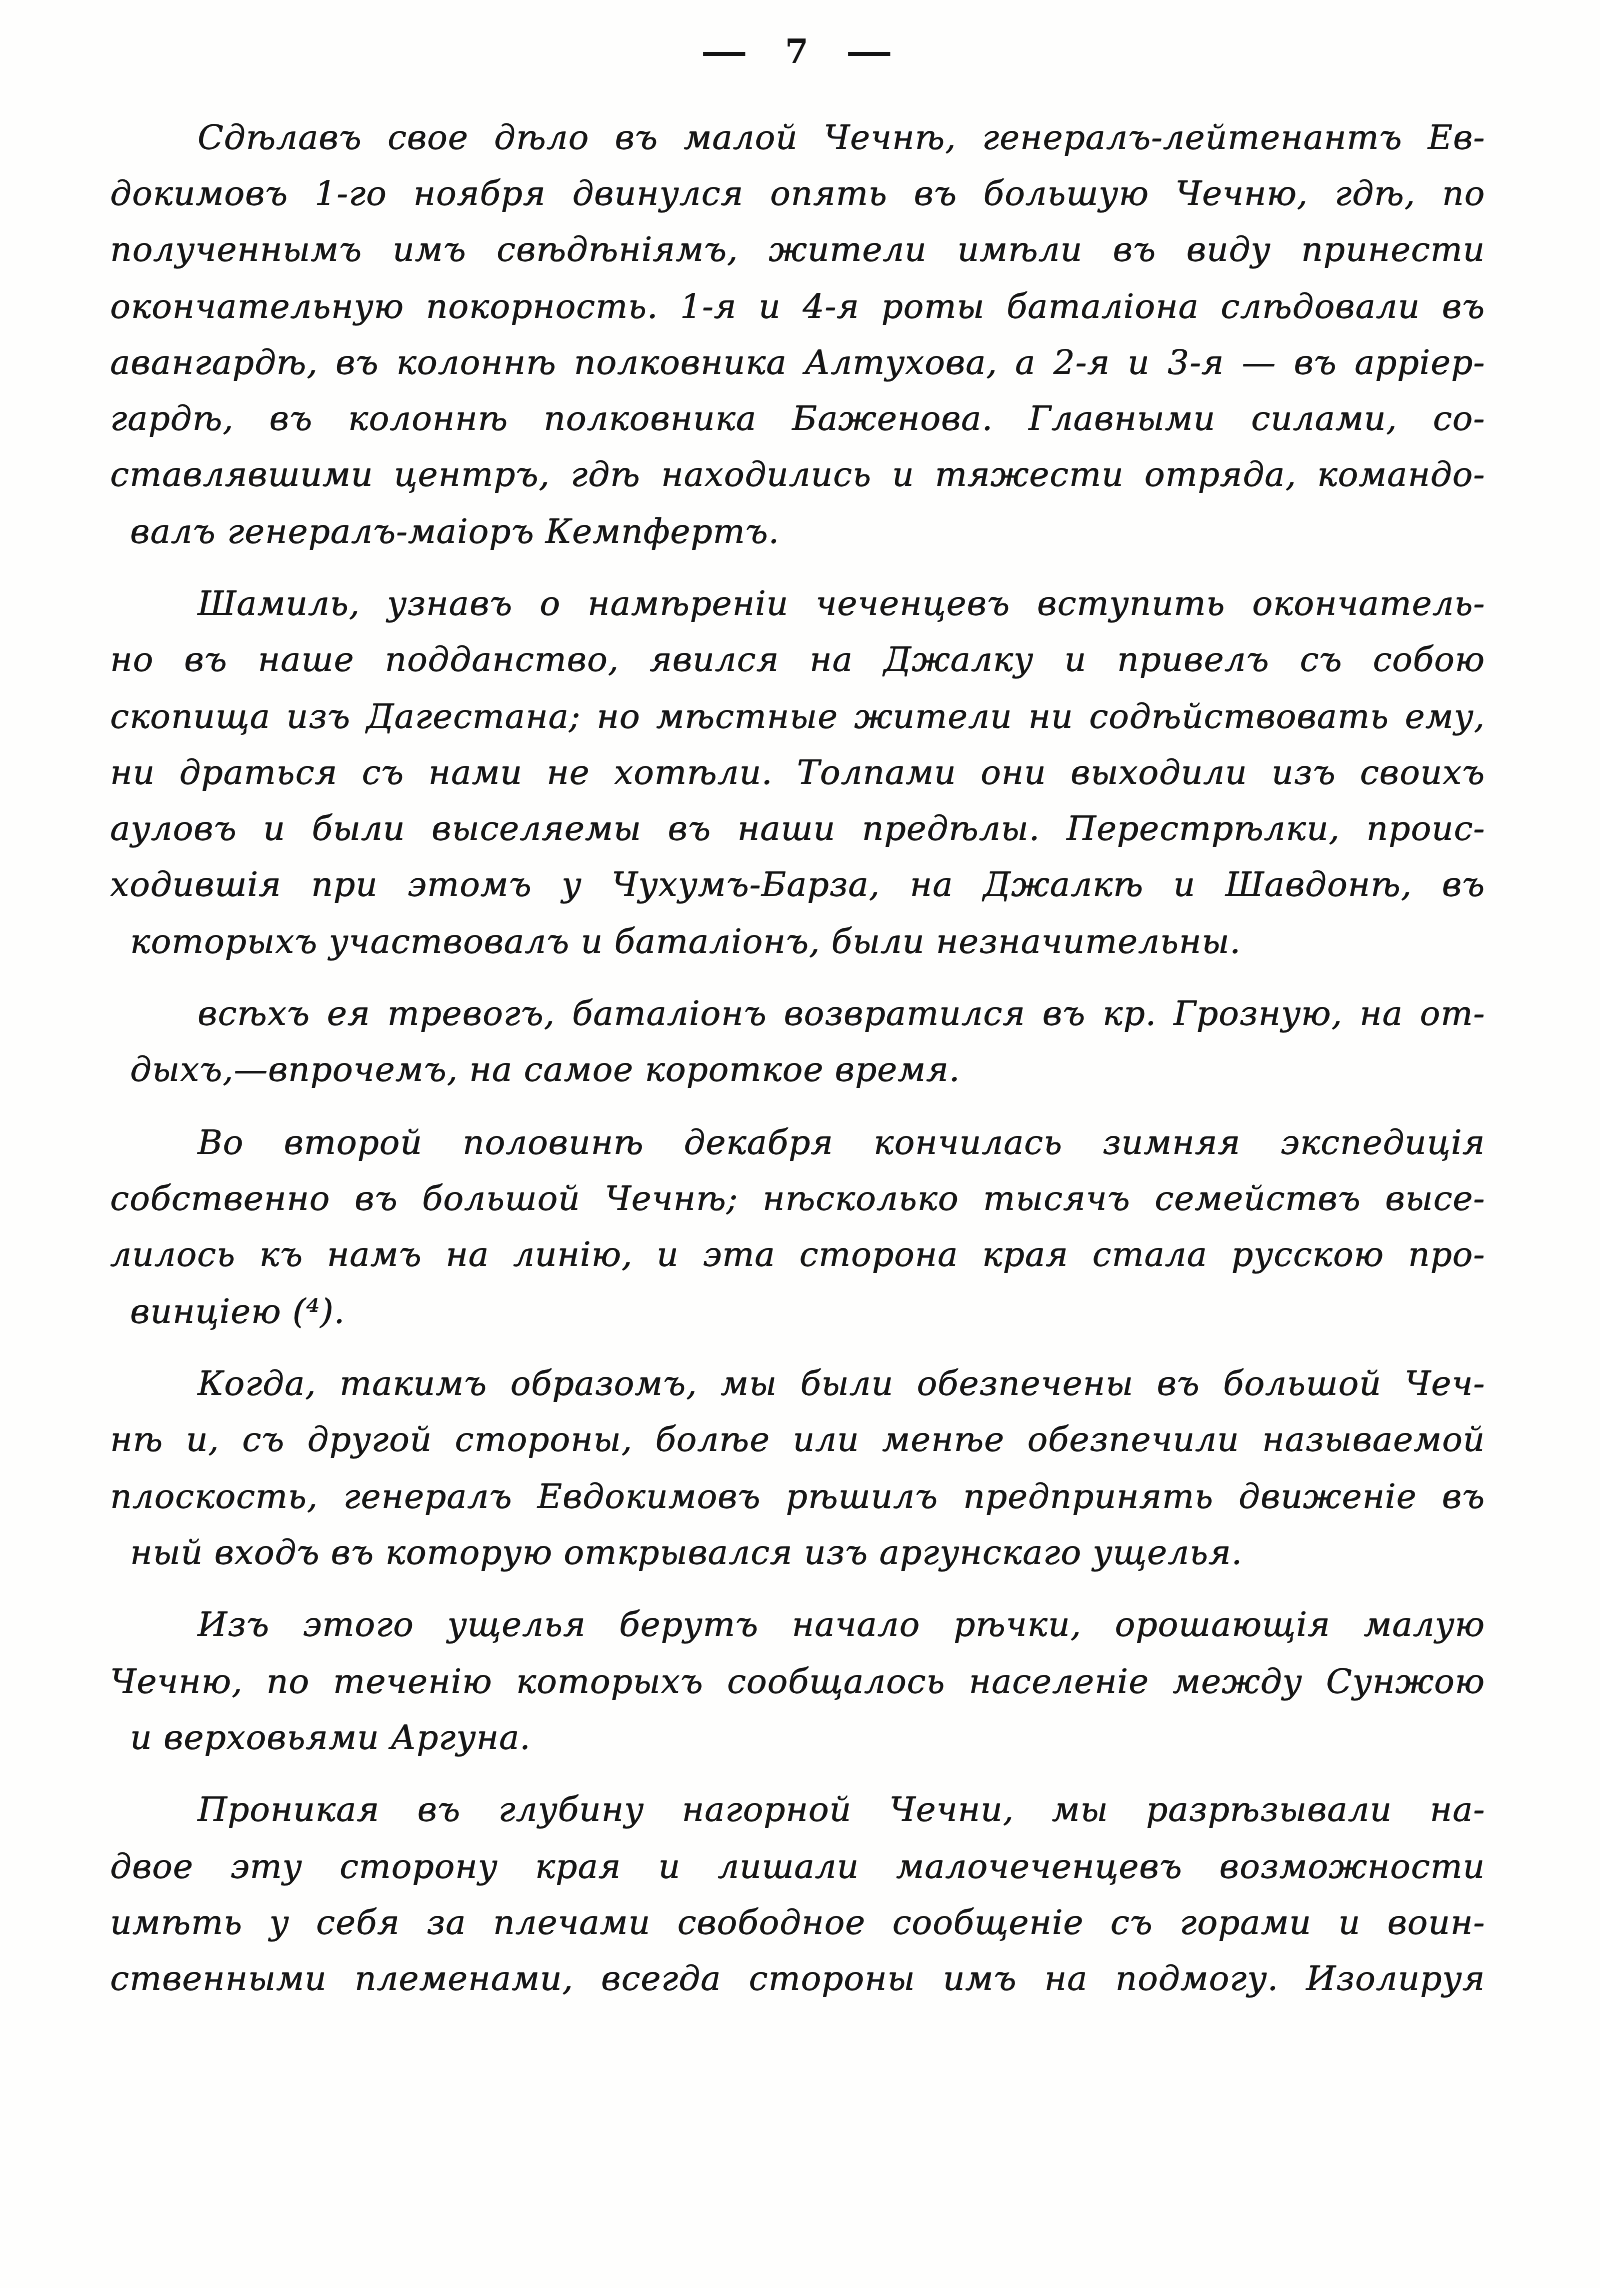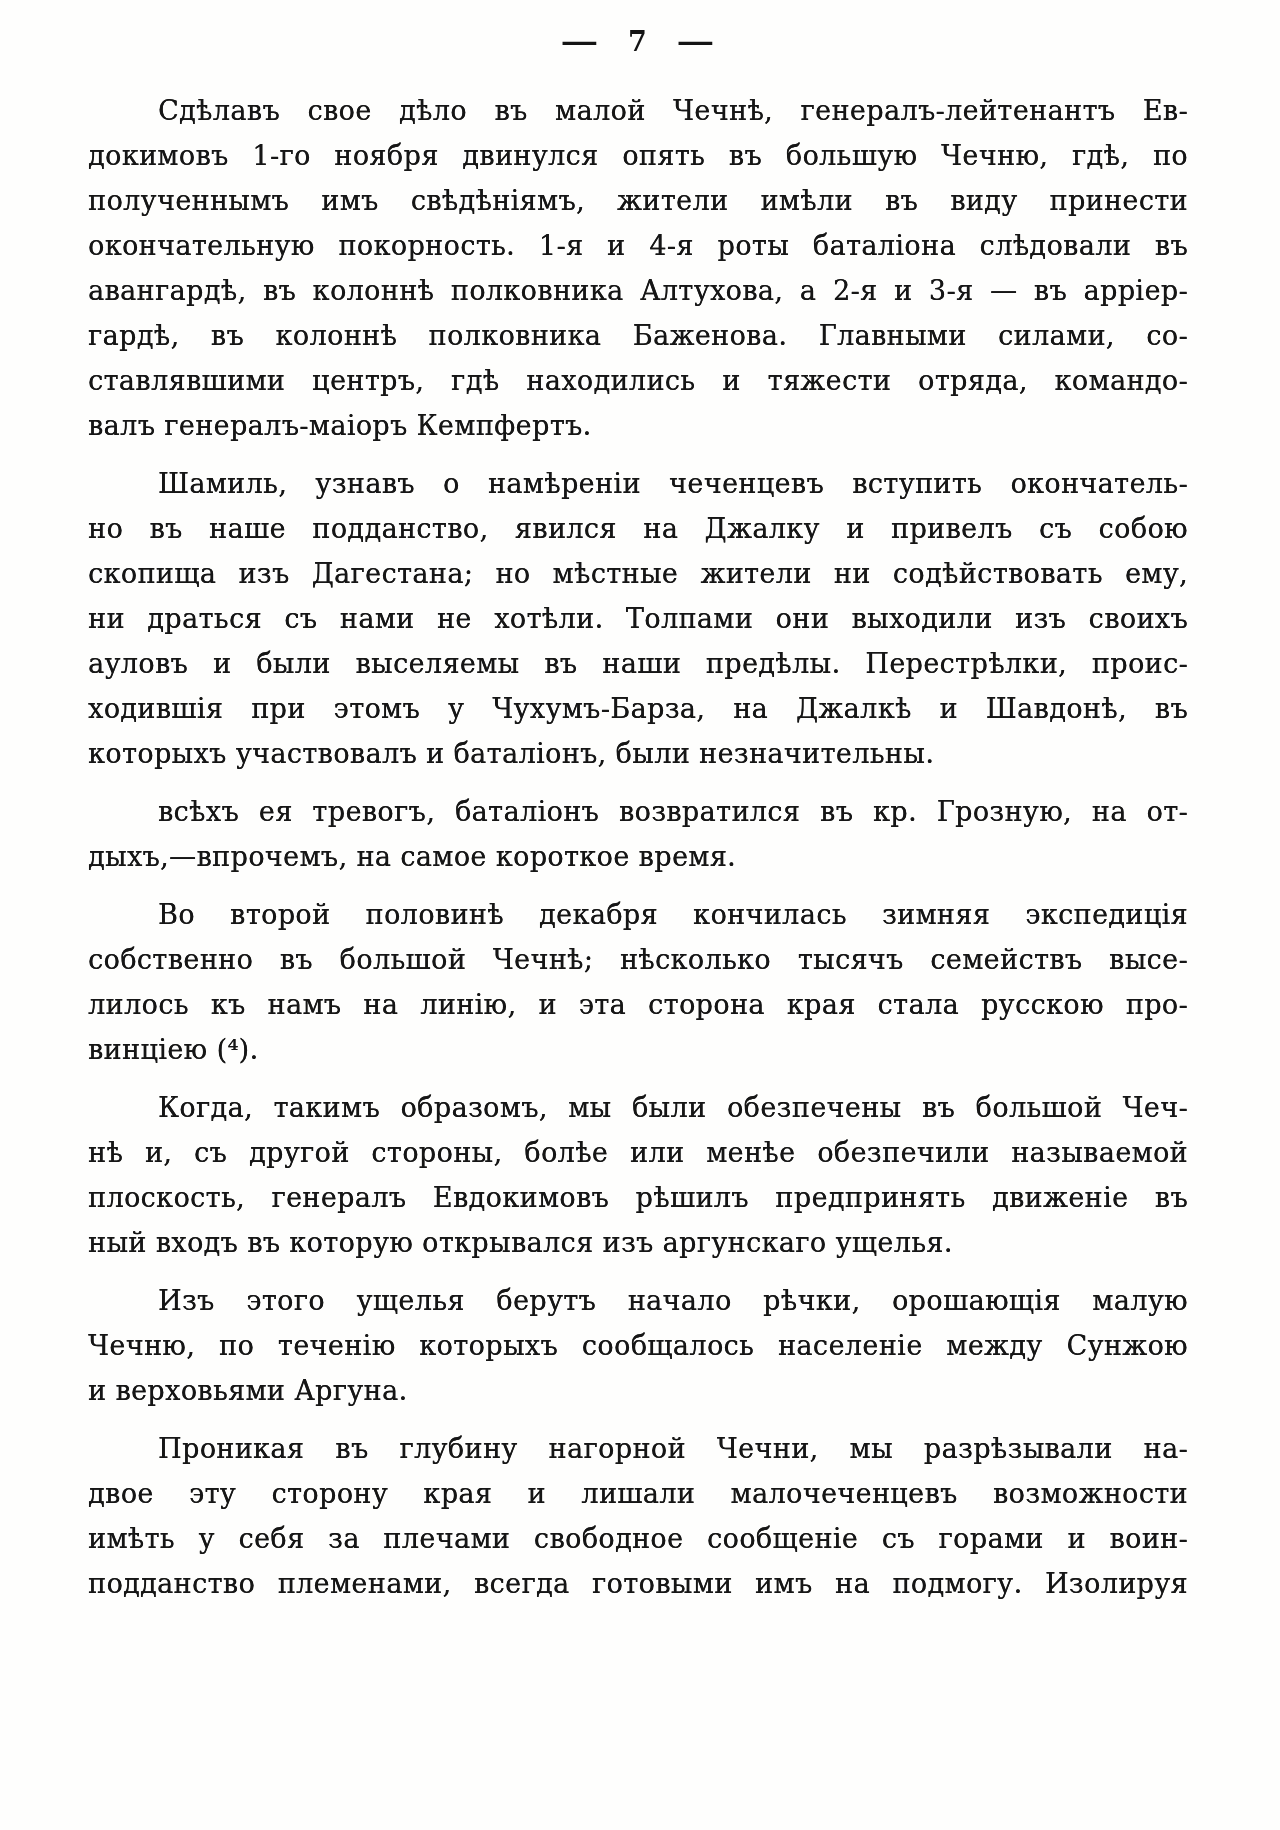--- a/index.html
+++ b/index.html
@@ -46,23 +46,24 @@
   .para { margin: 0; }
   .para + .para { margin-top: 13px; }
   .line {
     font-size: 27px;
     line-height: 45px;
     letter-spacing: 0.4px;
     text-align: justify;
     text-align-last: justify;
     white-space: normal;
     text-shadow: 0.25px 0 0 currentColor;
+    font-style: italic;
   }
   .para .line:first-child { text-indent: 70px; }
-  .line.last { text-align-last: left; }
+  .line.last { text-align-last: left; margin-left: 16px; }
 </style>
 </head>
 <body>
 
 <div class="page">
 
   <div class="page-header">
     <span class="dash">—</span><span class="num">7</span><span class="dash">—</span>
   </div>
 
@@ -111,17 +112,17 @@
     <div class="para">
       <div class="line">Изъ этого ущелья берутъ начало рѣчки, орошающія малую</div>
       <div class="line">Чечню, по теченію которыхъ сообщалось населеніе между Сунжою</div>
       <div class="line last">и верховьями Аргуна.</div>
     </div>
 
     <div class="para">
       <div class="line">Проникая въ глубину нагорной Чечни, мы разрѣзывали на-</div>
       <div class="line">двое эту сторону края и лишали малочеченцевъ возможности</div>
       <div class="line">имѣть у себя за плечами свободное сообщеніе съ горами и воин-</div>
-      <div class="line">подданство племенами, всегда готовыми имъ на подмогу. Изолируя</div>
+      <div class="line">ственными племенами, всегда стороны имъ на подмогу. Изолируя</div>
     </div>
 
   </div>
 </div>
 
 </body></html>

